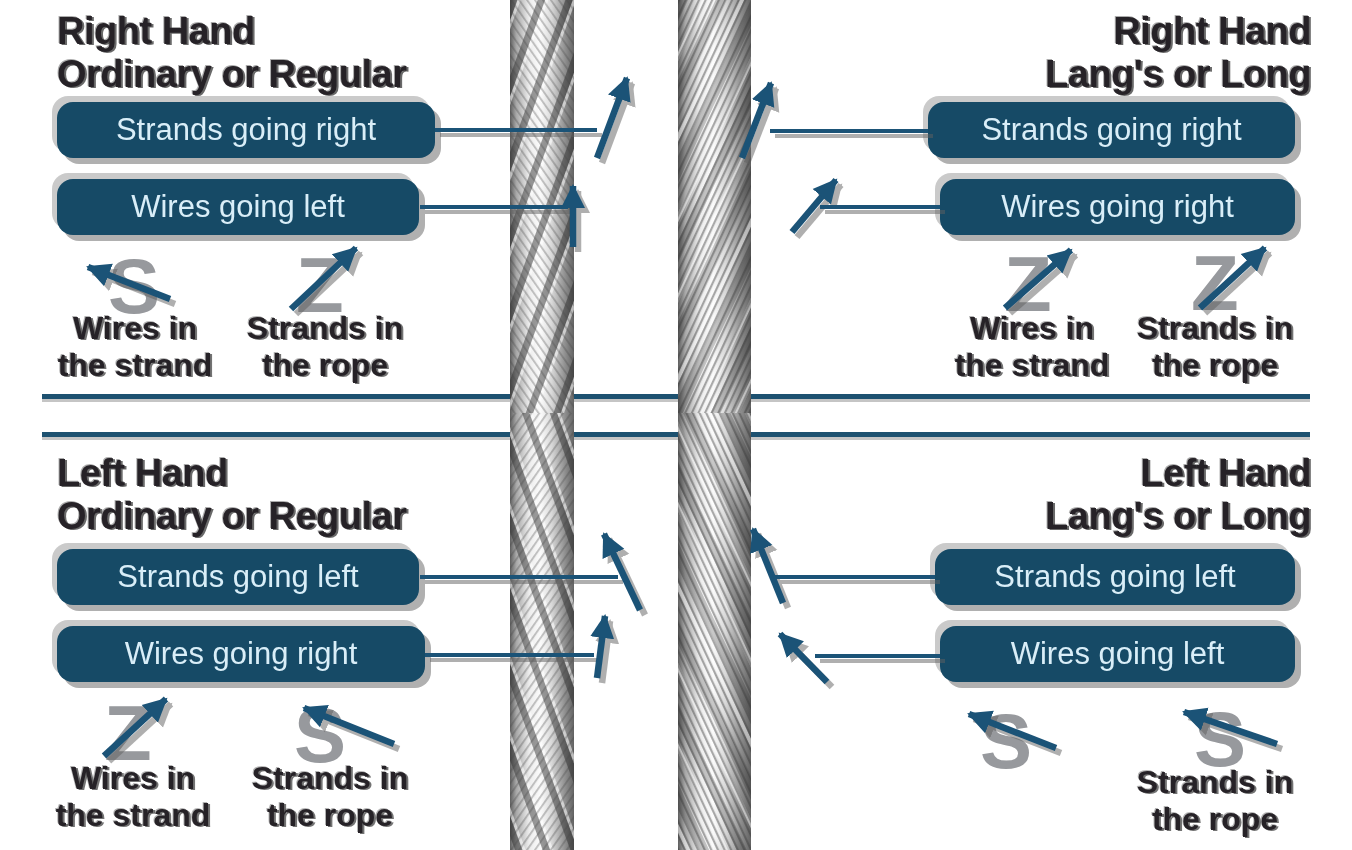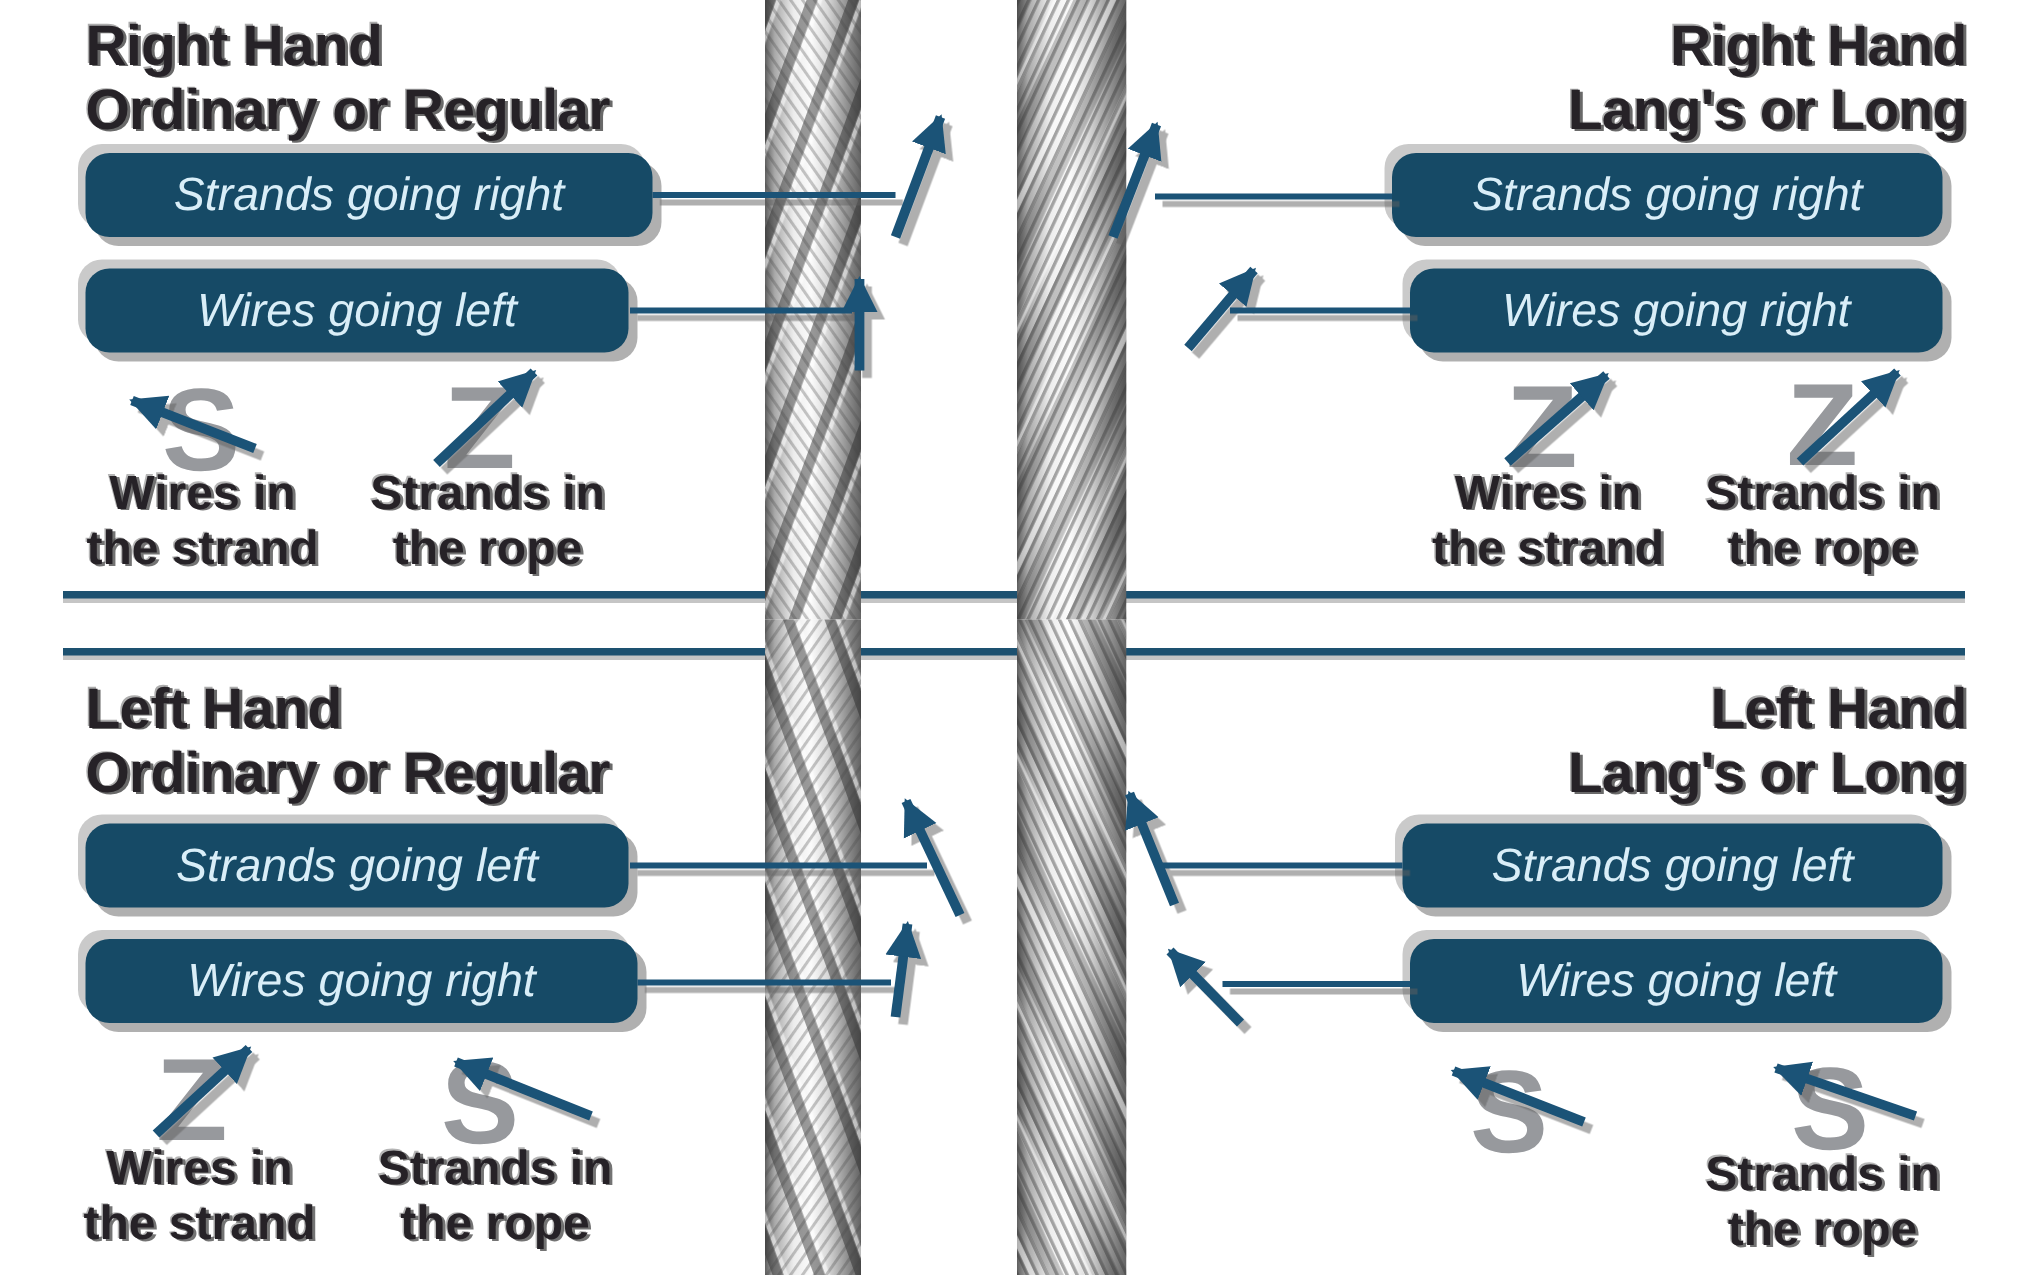--- a/index.html
+++ b/index.html
@@ -11,21 +11,21 @@
          letter-spacing:-0.5px;white-space:nowrap;
          text-shadow:2px 1px 0 rgba(55,55,55,.75), -1px -1px 0 rgba(70,70,70,.45);}
   #t0{left:57px;top:10px;}
   #t1{right:57px;top:10px;text-align:right;}
   #t2{left:57px;top:452px;}
   #t3{right:57px;top:452px;text-align:right;}
 
   
   .pill{position:absolute;height:56px;border-radius:16px;background:#164a66;color:#d9eef8;
         font-size:31px;font-weight:300;display:flex;align-items:center;justify-content:center;
-        box-shadow:6px 6px 0 rgba(80,80,80,.45), -5px -6px 0 rgba(80,80,80,.30);font-style:italic;}
+        box-shadow:6px 6px 0 rgba(80,80,80,.45), -5px -6px 0 rgba(80,80,80,.30);}
   #p0{left:57px; top:102px;width:378px;}
   #p1{left:57px; top:179px;width:362px;}
   #p2{left:928px;top:102px;width:367px;}
   #p3{left:940px;top:179px;width:355px;}
   #p4{left:57px; top:549px;width:362px;}
   #p5{left:57px; top:626px;width:368px;}
   #p6{left:935px;top:549px;width:360px;}
   #p7{left:940px;top:626px;width:355px;}
 
   

